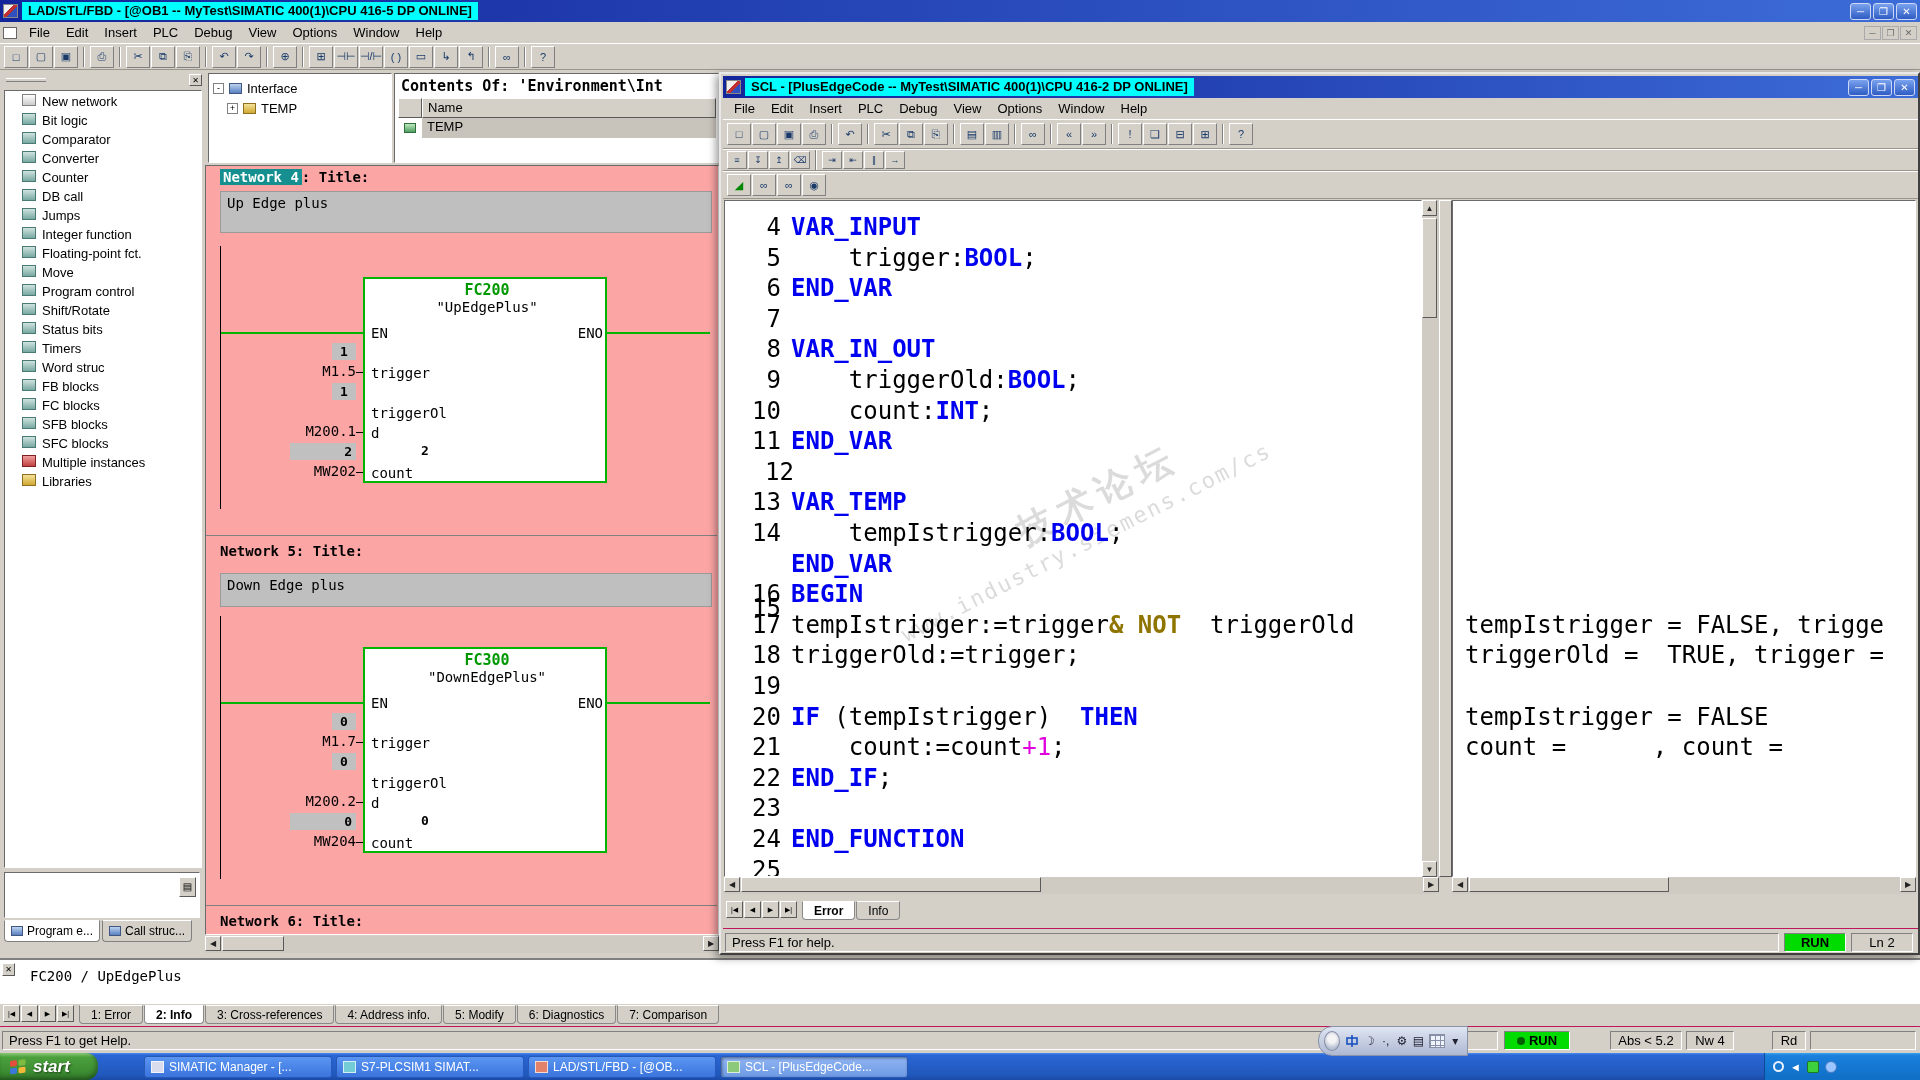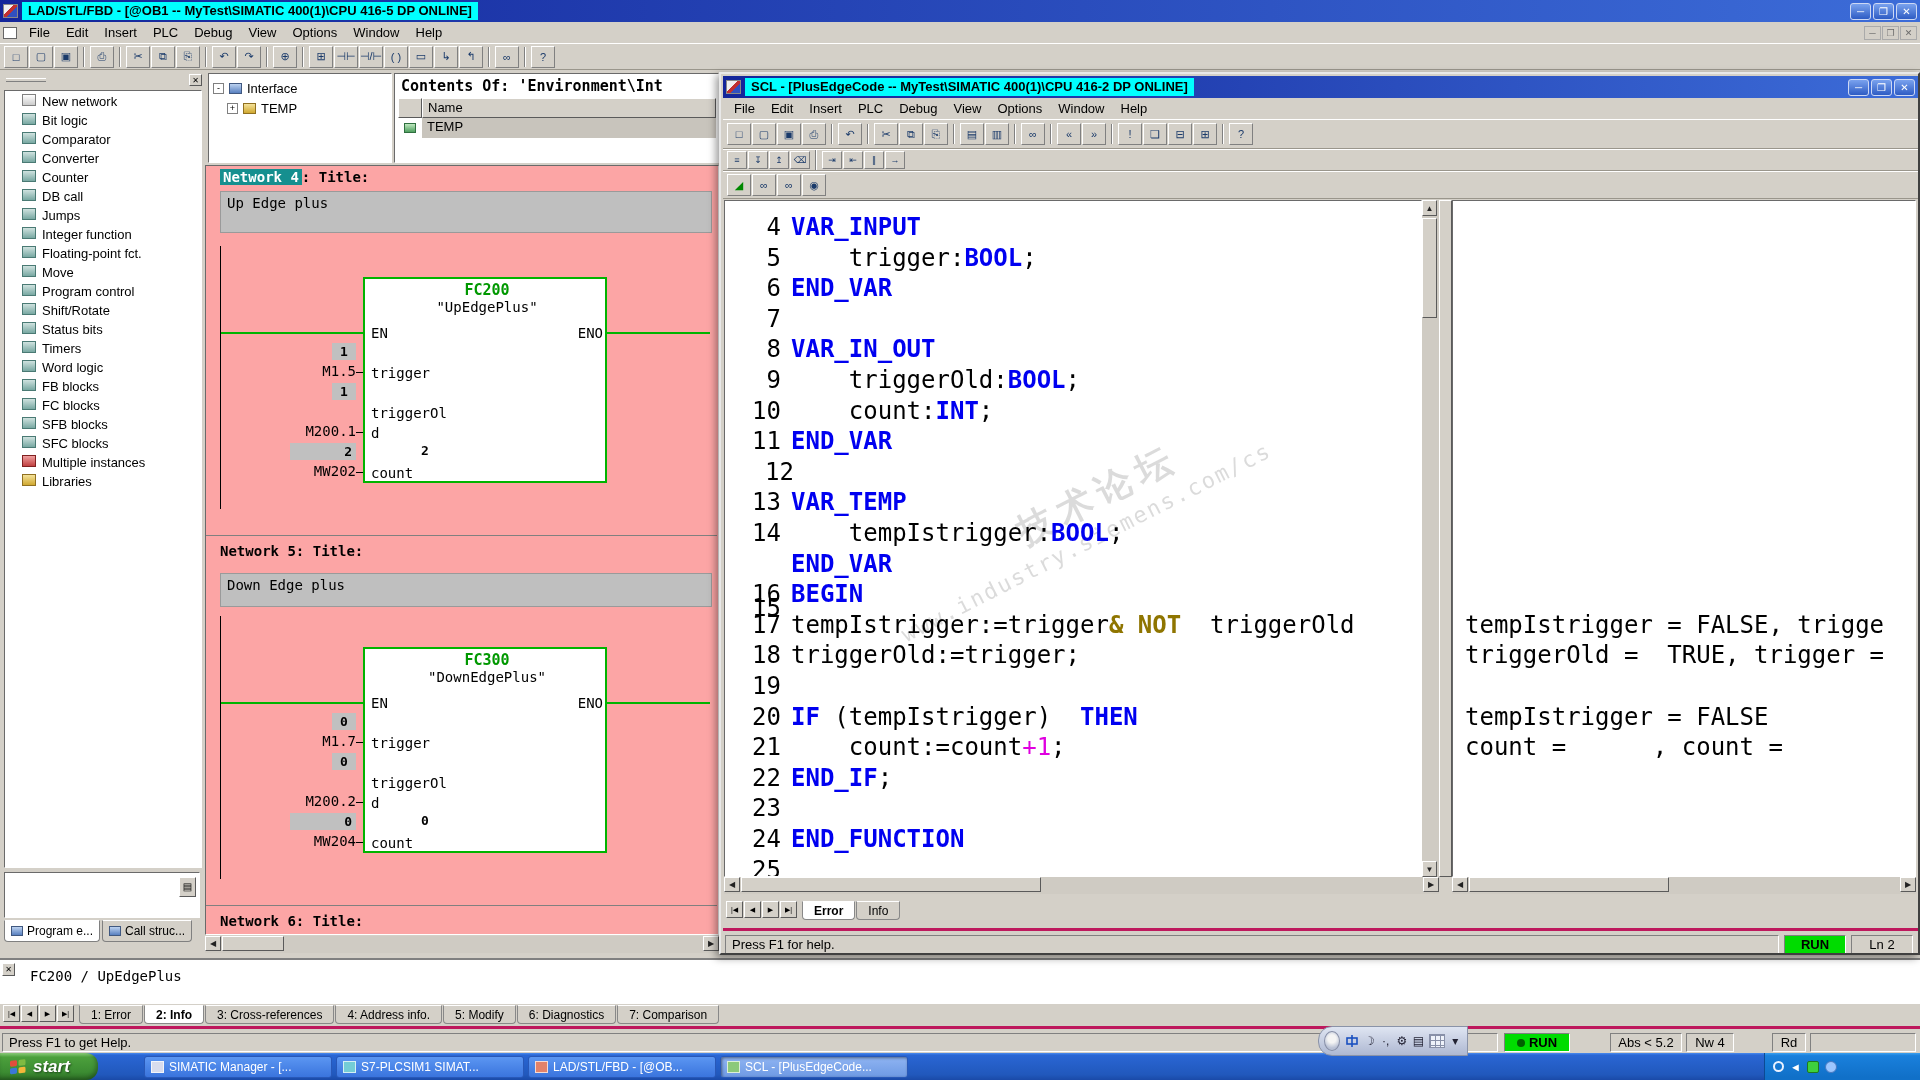--- a/index.html
+++ b/index.html
@@ -97,21 +97,21 @@
   .wm{position:absolute;left:150px;top:380px;transform:rotate(-27deg);transform-origin:0 0;opacity:.30;color:#8a8a8a;pointer-events:none;white-space:nowrap;}
   .wm1{display:block;margin-left:150px;font-size:36px;letter-spacing:8px;font-weight:bold;}
   .wm2{display:block;font-size:22px;letter-spacing:2px;}
   .splitterv{background:var(--chrome);border:1px solid;border-color:#fff #5a5a5a #5a5a5a #fff;}
 
   
   .tabnav-btn{width:17px;height:17px;display:inline-flex;align-items:center;justify-content:center;font-size:7px;background:var(--chrome);border:1px solid;border-color:#fff #5a5a5a #5a5a5a #fff;margin-right:1px;flex:0 0 auto;}
   .tabstrip{display:flex;align-items:flex-start;padding-left:3px;padding-top:1px;background:var(--chrome);}
   .btab{display:inline-block;height:19px;line-height:19px;padding:0 11px;font-size:12px;background:var(--chrome);border:1px solid #888;border-top:1px solid #fff;border-radius:0 0 4px 4px;margin-right:1px;white-space:nowrap;}
   .btab.active{background:#fff;font-weight:bold;}
-  .statusbar{background:var(--chrome);border-top:3px solid #be185d;}
+  .statusbar{background:var(--chrome);border-top:1px solid #be185d;}
   .status-cell{position:absolute;border:1px solid;border-color:#808080 #fff #fff #808080;font-size:13px;line-height:17px;padding:0 6px;white-space:nowrap;overflow:hidden;}
   .status-cell.center{text-align:center;padding:0 2px;}
   .run-badge{background:#00dc00;font-weight:bold;text-align:center;color:#000;}
   .run-dot{display:inline-block;width:8px;height:8px;border-radius:50%;background:#006000;margin-right:4px;}
 
   
   .output-pane{background:#fff;border-top:2px solid #808080;}
   .out-close{position:absolute;left:2px;top:3px;width:13px;height:13px;font-size:8px;line-height:11px;text-align:center;background:var(--chrome);border:1px solid;border-color:#fff #5a5a5a #5a5a5a #fff;}
   .out-text{position:absolute;left:30px;top:8px;font-family:var(--mono);font-size:14px;white-space:pre;}
 
@@ -260,21 +260,21 @@
       <div class="tree-item">
         <span class="tree-icon"></span>
         <span class="tree-label">Status bits</span>
       </div>
       <div class="tree-item">
         <span class="tree-icon"></span>
         <span class="tree-label">Timers</span>
       </div>
       <div class="tree-item">
         <span class="tree-icon"></span>
-        <span class="tree-label">Word logic</span>
+        <span class="tree-label">Word struc</span>
       </div>
       <div class="tree-item">
         <span class="tree-icon"></span>
         <span class="tree-label">FB blocks</span>
       </div>
       <div class="tree-item">
         <span class="tree-icon"></span>
         <span class="tree-label">FC blocks</span>
       </div>
       <div class="tree-item">

